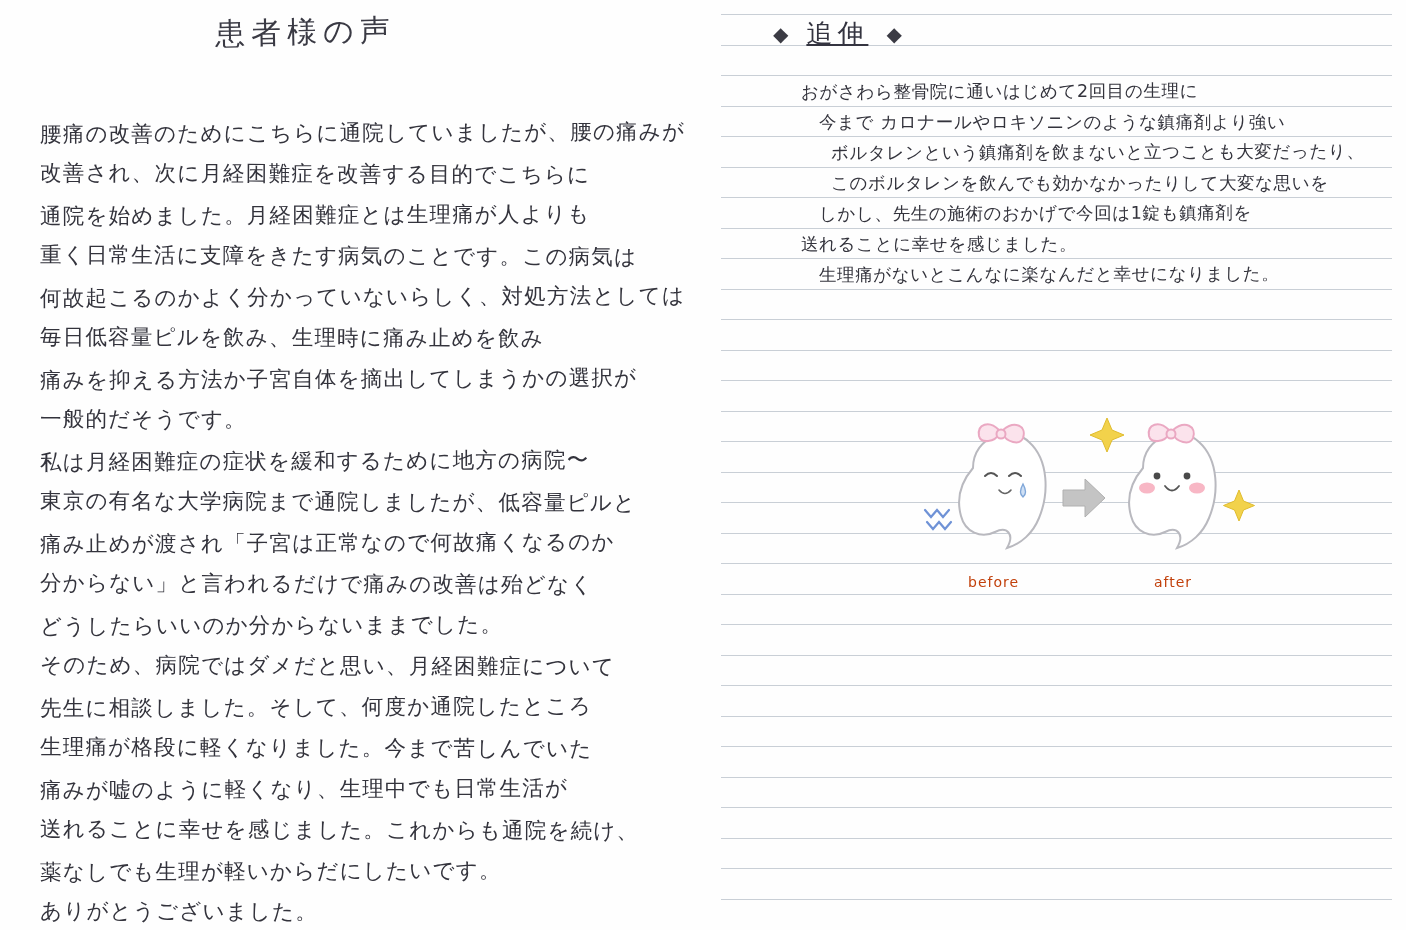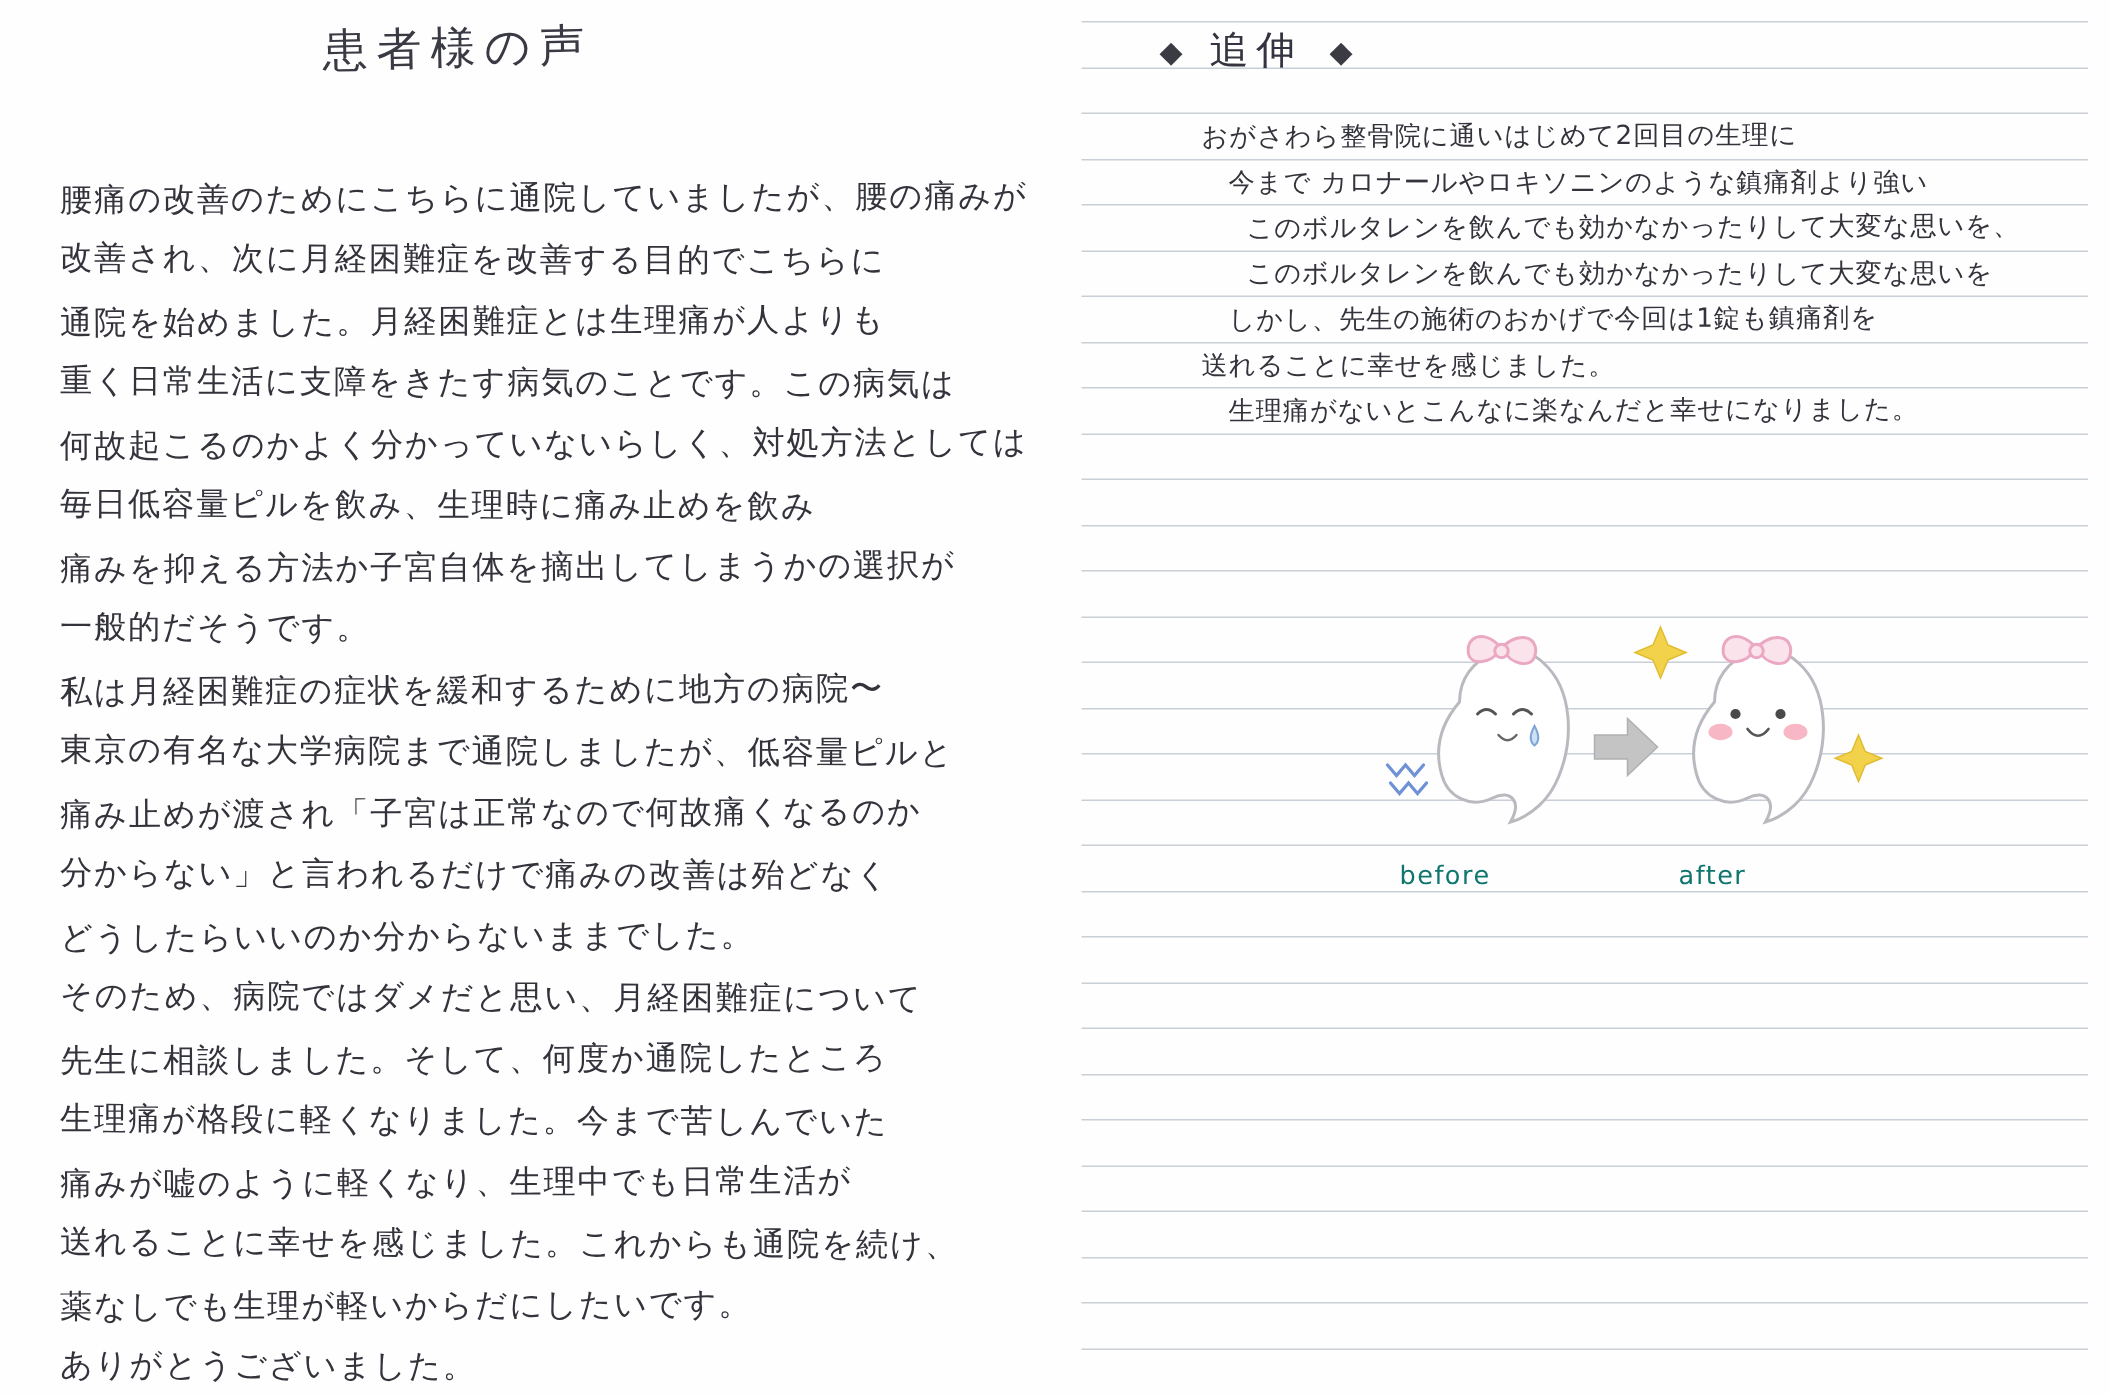--- a/index.html
+++ b/index.html
@@ -96,20 +96,21 @@
   }
   .ps-header .diamond {
     color: #3b3b44;
     font-size: 20px;
     line-height: 1;
   }
   .ps-header .ps-title {
     font-size: 26px;
     letter-spacing: 5px;
     color: #343440;
+    text-decoration: underline;
   }
 
   .body-right {
     position: absolute;
     top: 76px;
     left: 98px;
     width: 580px;
   }
   .body-right .rl {
     font-size: 17.5px;
@@ -126,23 +127,24 @@
   .illo {
     position: absolute;
     top: 398px;
     left: 200px;
     width: 380px;
     height: 220px;
   }
   .illo .cap {
     position: absolute;
     top: 176px;
-    font-size: 17px;
-    color: #0f766e;
+    font-size: 14px;
+    color: #c2410c;
     letter-spacing: 1px;
+    margin-left: 35px;
   }
   .illo .cap.before { left: 30px; }
   .illo .cap.after  { left: 216px; }
 </style>
 </head>
 <body>
 
 <div class="sheet sheet-left">
   <div class="left-inner">
 
@@ -213,21 +215,21 @@
 
     <div class="ps-header">
       <span class="diamond">◆</span>
       <span class="ps-title">追伸</span>
       <span class="diamond">◆</span>
     </div>
 
     <div class="body-right">
       <div class="rl">おがさわら整骨院に通いはじめて2回目の生理に</div>
       <div class="rl ind1">今まで カロナールやロキソニンのような鎮痛剤より強い</div>
-      <div class="rl ind2">このボルタレンを飲んでも効かなかったりして大変な思いを、</div>
+      <div class="rl ind2">ボルタレンという鎮痛剤を飲まないと立つことも大変だったり、</div>
       <div class="rl ind2">このボルタレンを飲んでも効かなかったりして大変な思いを</div>
       <div class="rl ind1">しかし、先生の施術のおかげで今回は1錠も鎮痛剤を</div>
       <div class="rl">送れることに幸せを感じました。</div>
       <div class="rl ind1">生理痛がないとこんなに楽なんだと幸せになりました。</div>
     </div>
 
     <div class="illo">
       <svg width="380" height="200" viewBox="0 0 380 200">
 
         <g>

